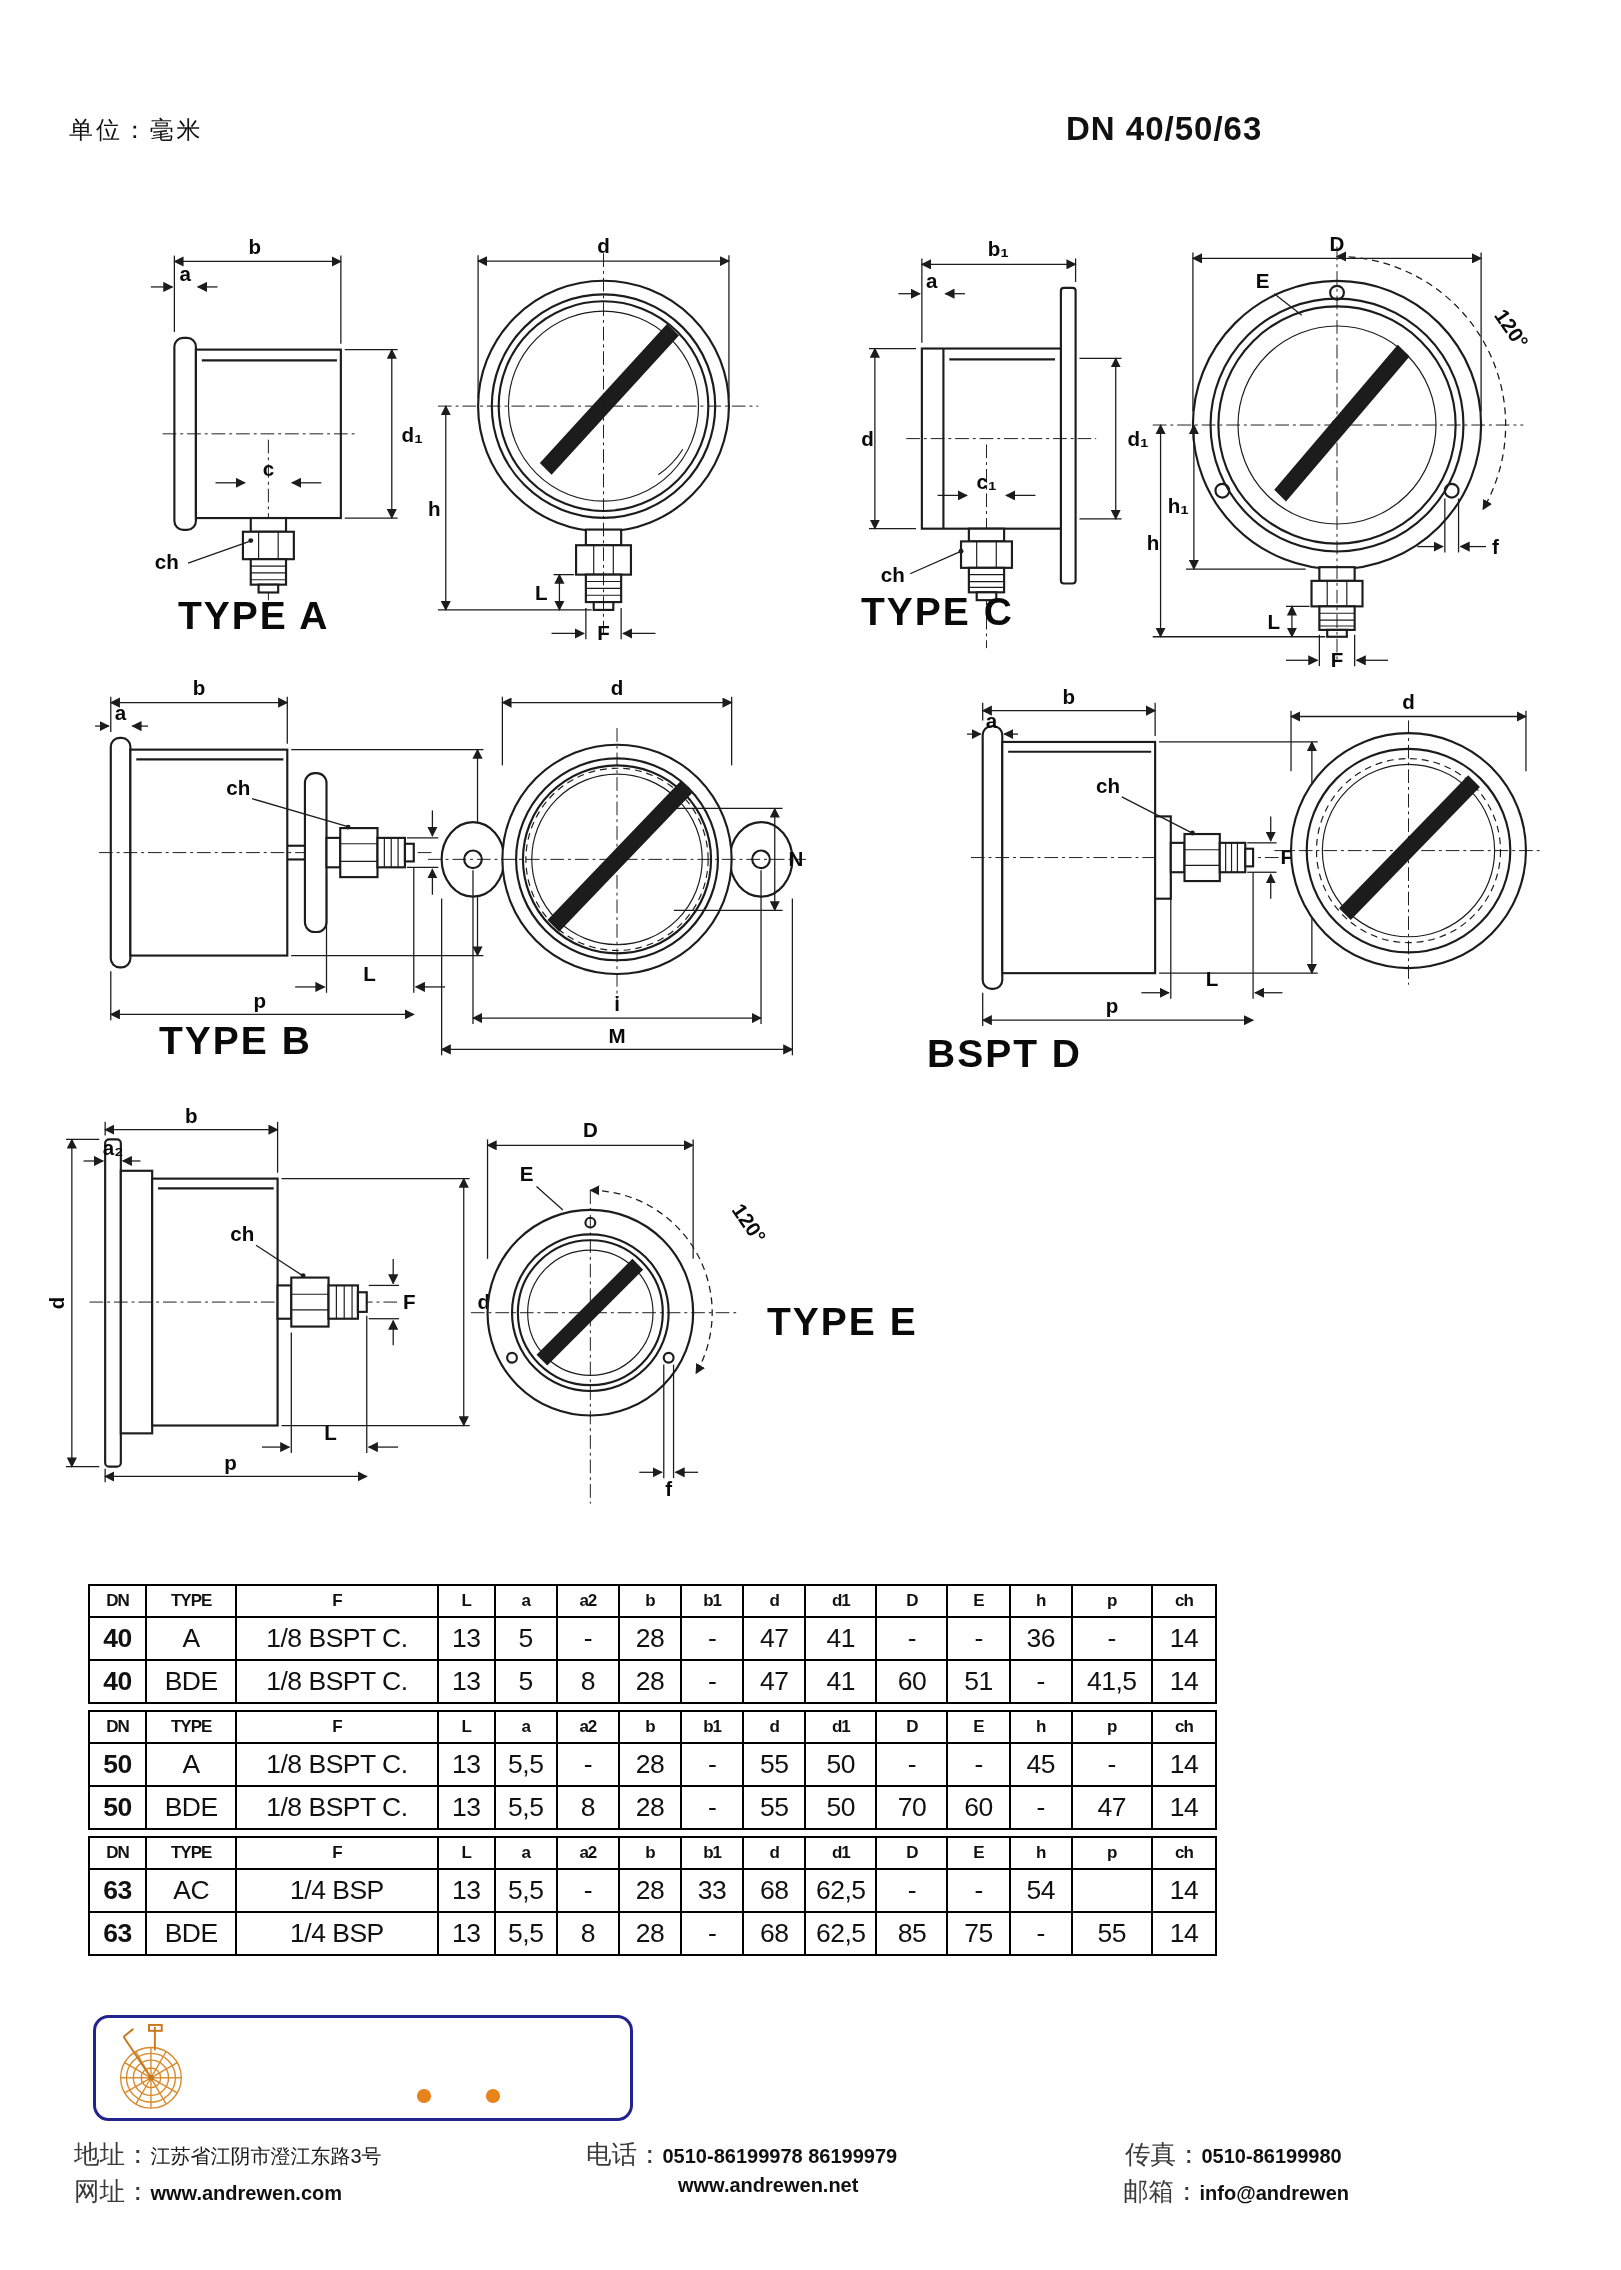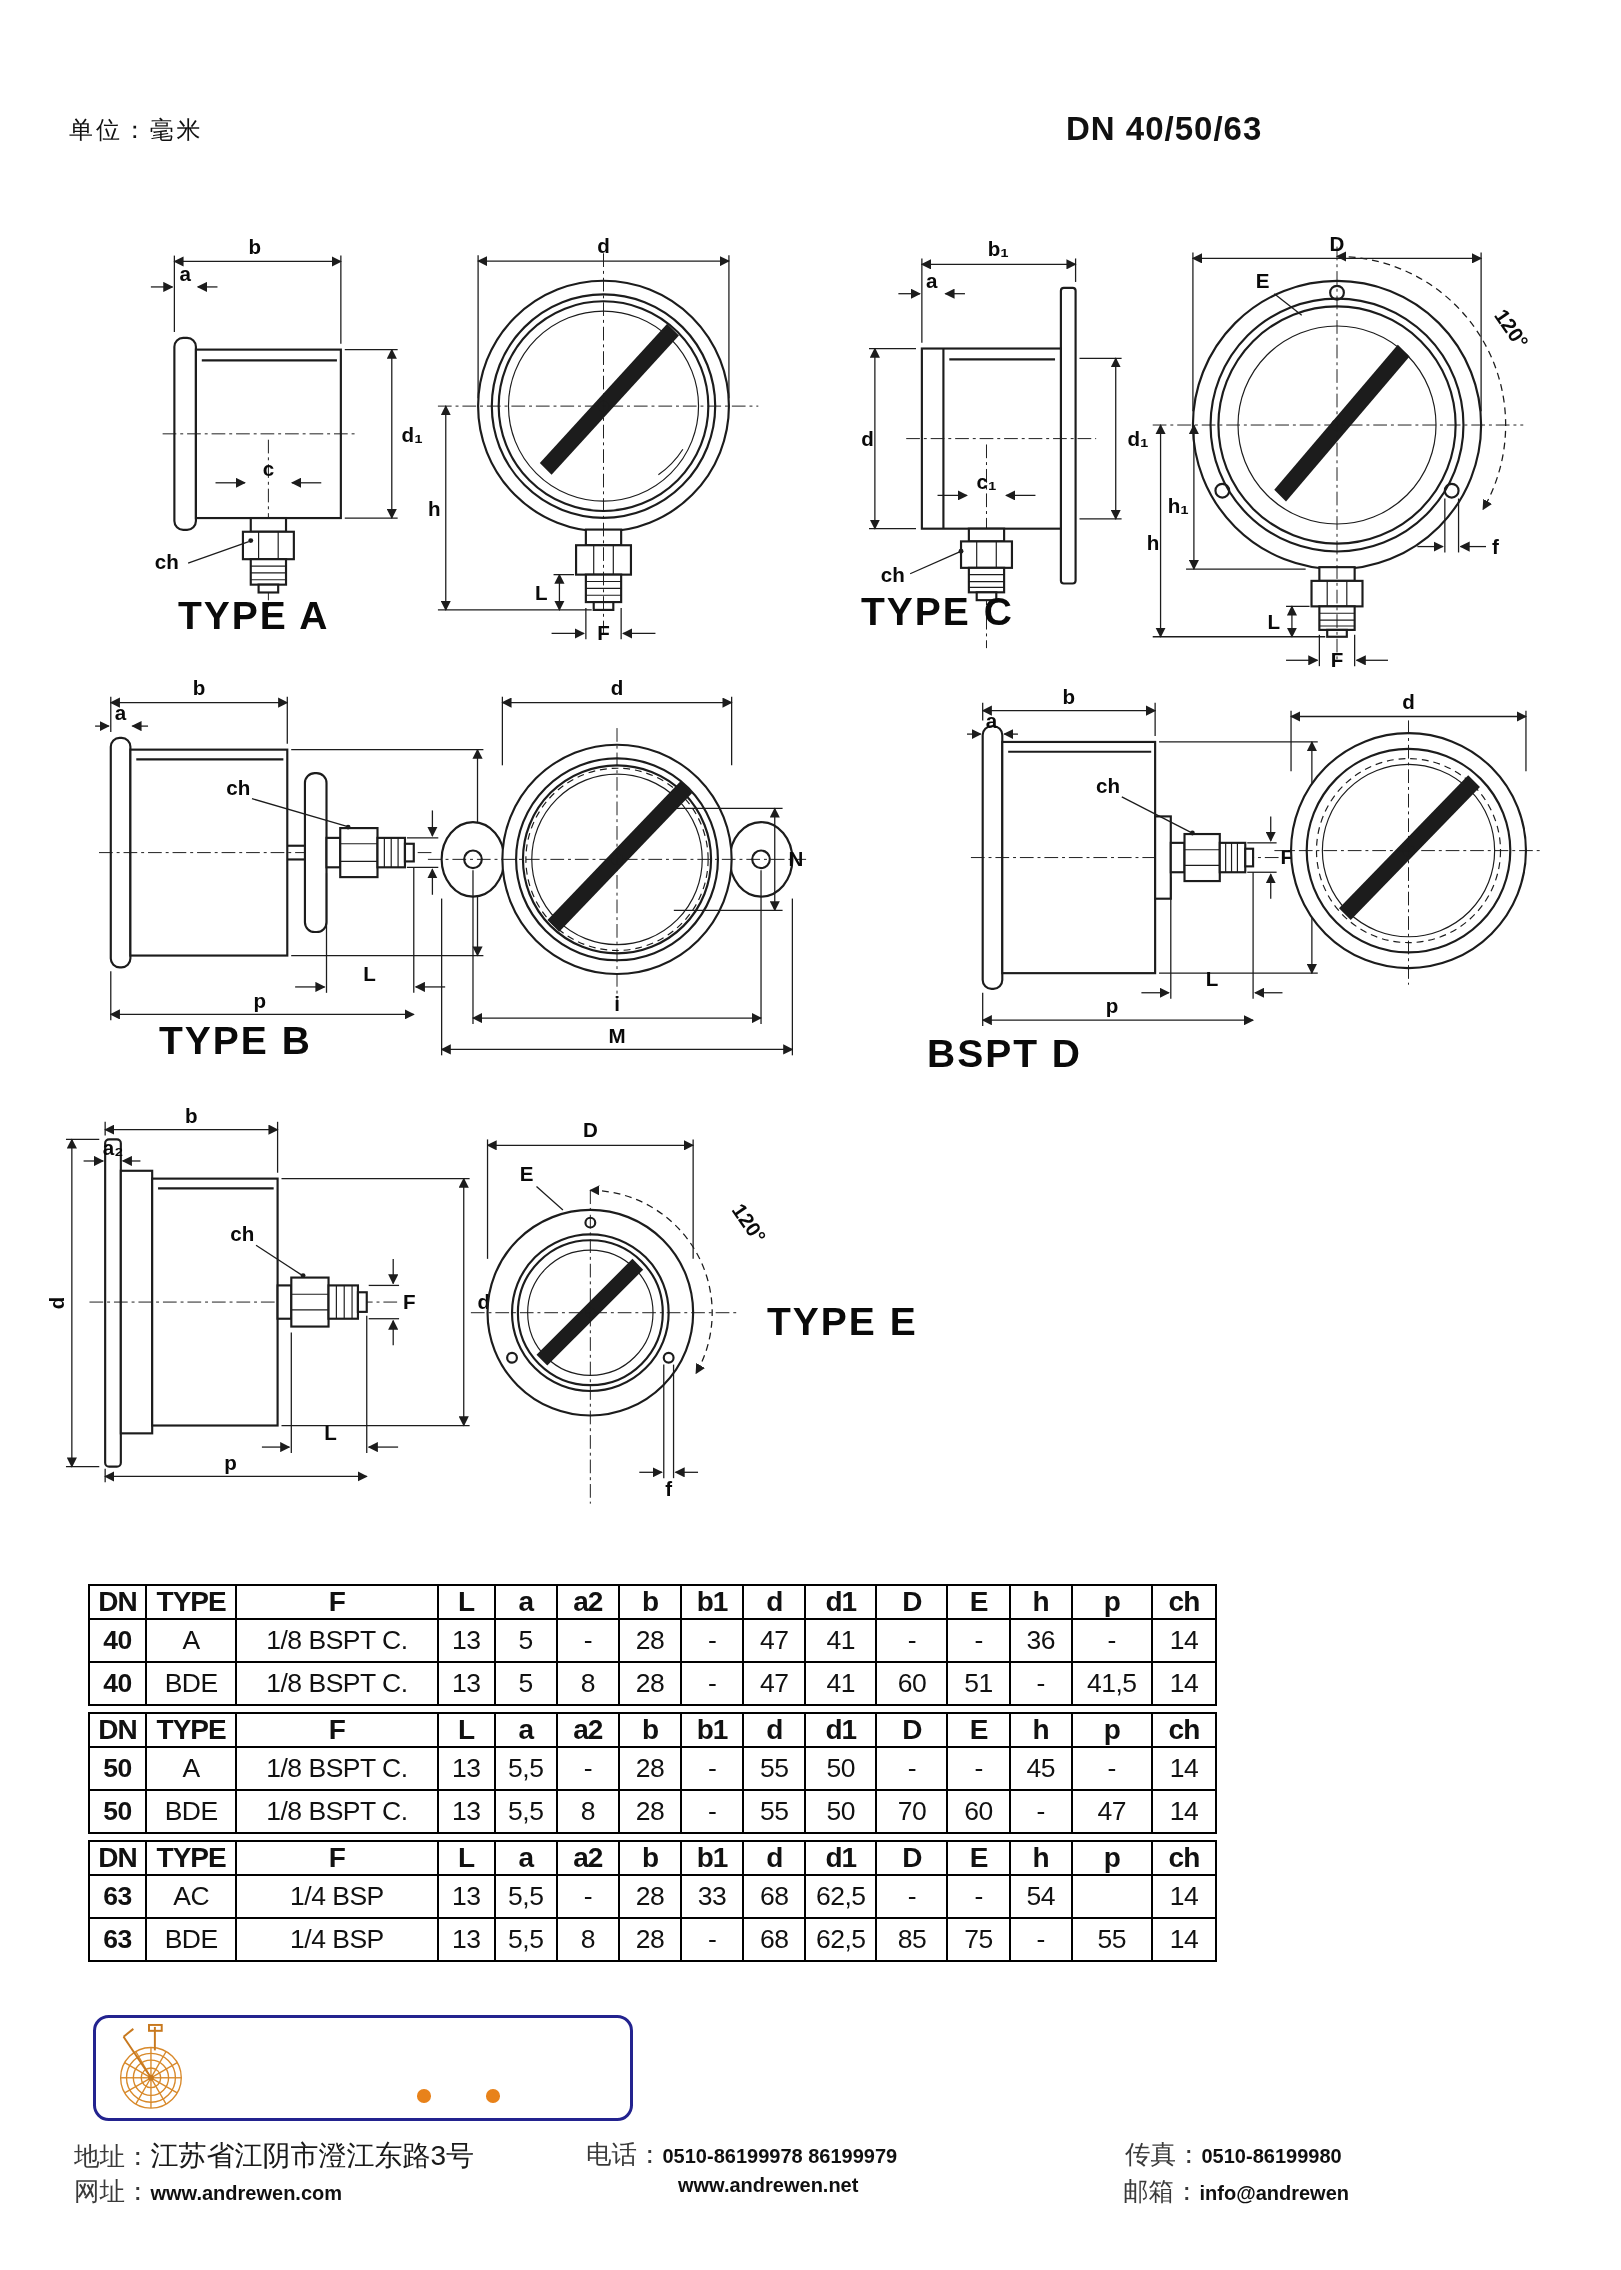--- a/index.html
+++ b/index.html
@@ -16,35 +16,35 @@
   svg .dim{fill:none;stroke:#1c1c1c;stroke-width:1.3;}
   svg .dash{stroke-dasharray:7 5;}
   svg .cl{fill:none;stroke:#1c1c1c;stroke-width:1;stroke-dasharray:14 4 3 4;}
   svg text.lbl{font:bold 21px "Liberation Sans",sans-serif;fill:#0a0a0a;}
   svg .solid{fill:#1c1c1c;stroke:none;}
   
   .tables{left:88px;top:1584px;}
   table.spec{border-collapse:collapse;table-layout:fixed;width:1129px;margin:0 0 5.9px 0;border:2.9px solid #000;}
   table.spec th,table.spec td{border:2px solid #000;text-align:center;vertical-align:middle;
      white-space:nowrap;overflow:hidden;padding:0;}
-  table.spec th{height:30px;font-size:28px;font-weight:bold;letter-spacing:-1px;}
+  table.spec th{height:30px;font-size:17px;font-weight:bold;letter-spacing:-1px;}
   table.spec td{height:41px;font-size:26.5px;letter-spacing:-0.5px;}
   table.spec td:first-child{font-weight:bold;}
   
   .logo-box{left:93px;top:2015px;width:534px;height:100px;border:3.9px solid #23238f;border-radius:15.7px;
             background:#fff;display:flex;align-items:center;}
   .logo-text{color:#23238f;font-weight:bold;font-size:56px;letter-spacing:8.8px;margin-left:5.9px;}
   .logo-dot{position:absolute;width:13.7px;height:13.7px;border-radius:50%;background:#e8821a;top:71px;}
   .company{left:676px;top:2074px;font-size:33px;letter-spacing:9.8px;color:#141414;white-space:nowrap;}
   .f-line{position:absolute;width:1621px;height:39px;}
   .f-line span{white-space:nowrap;}
   .seg{position:absolute;top:0;}
   .lab{font-size:25.5px;color:#3a3a3a;}
   .val{font-size:20px;font-weight:bold;color:#101010;}
-  .valn{font-size:28px;color:#1a1a1a;}
+  .valn{font-size:20px;color:#1a1a1a;}
 </style>
 </head>
 <body>
 
 <div class="page">
 
   <div class="abs h-unit">单位：毫米</div>
   <div class="abs h-model">DN 40/50/63</div>
 
   <svg class="dwg" style="left:145px;top:230px" width="284" height="392" viewBox="0 0 290 400">

